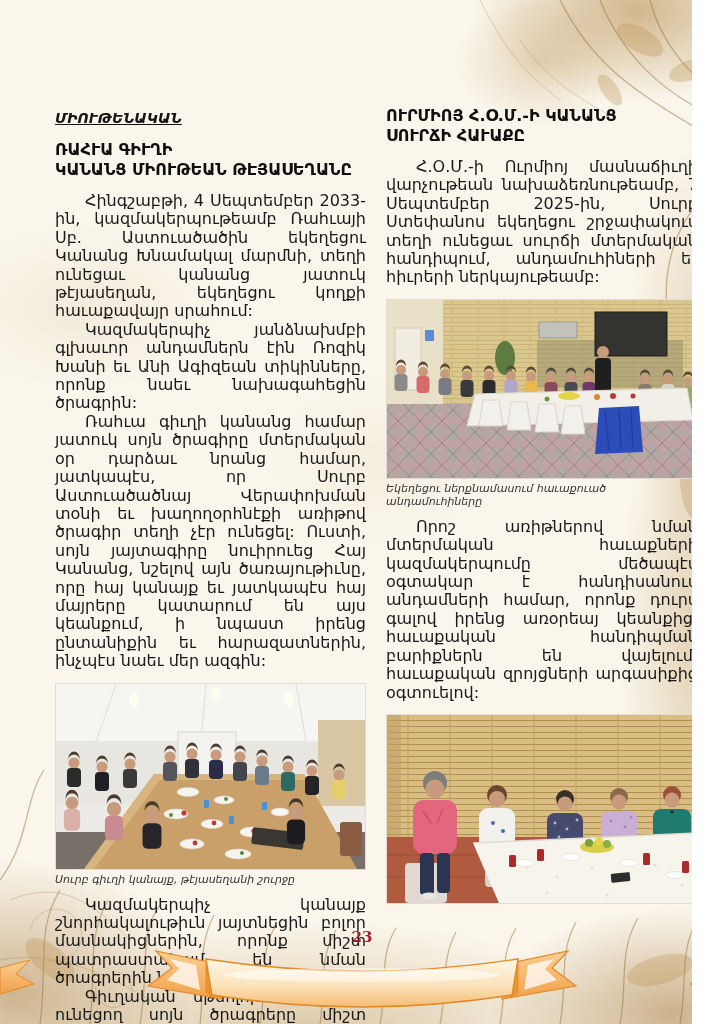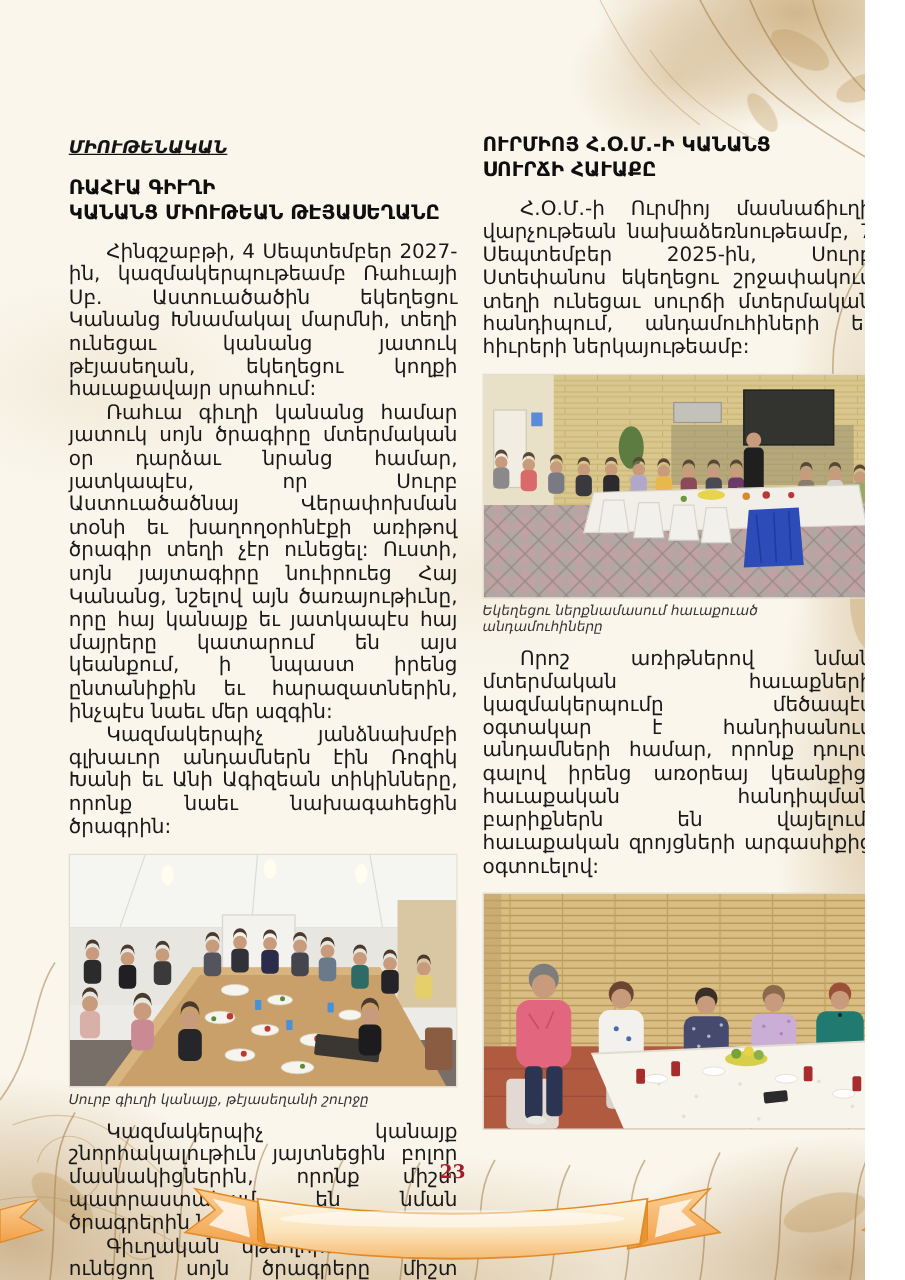--- a/index.html
+++ b/index.html
@@ -65,23 +65,23 @@
 
   <div class="col col-left">
     <div class="section-label">ՄԻՈՒԹԵՆԱԿԱՆ</div>
 
     <div class="headline">
       <span>ՌԱՀՒԱ ԳԻՒՂԻ</span><br>
       <span>ԿԱՆԱՆՑ ՄԻՈՒԹԵԱՆ ԹԷՅԱՍԵՂԱՆԸ</span>
     </div>
 
     <div class="body-text">
-      <p>Հինգշաբթի, 4 Սեպտեմբեր 2027-ին, կազմակերպութեամբ Ռահւայի Սբ. Աստուածածին եկեղեցու Կանանց Խնամակալ մարմնի, տեղի ունեցաւ կանանց յատուկ թէյասեղան, եկեղեցու կողքի հաւաքավայր սրահում:</p>
+      <p>Հինգշաբթի, 4 Սեպտեմբեր 2033-ին, կազմակերպութեամբ Ռահւայի Սբ. Աստուածածին եկեղեցու Կանանց Խնամակալ մարմնի, տեղի ունեցաւ կանանց յատուկ թէյասեղան, եկեղեցու կողքի հաւաքավայր սրահում:</p>
+      <p>Կազմակերպիչ յանձնախմբի գլխաւոր անդամներն էին Ռոզիկ Խանի եւ Անի Ագիզեան տիկինները, որոնք նաեւ նախագահեցին ծրագրին:</p>
       <p>Ռահւա գիւղի կանանց համար յատուկ սոյն ծրագիրը մտերմական օր դարձաւ նրանց համար, յատկապէս, որ Սուրբ Աստուածածնայ Վերափոխման տօնի եւ խաղողօրհնէքի առիթով ծրագիր տեղի չէր ունեցել: Ուստի, սոյն յայտագիրը նուիրուեց Հայ Կանանց, նշելով այն ծառայութիւնը, որը հայ կանայք եւ յատկապէս հայ մայրերը կատարում են այս կեանքում, ի նպաստ իրենց ընտանիքին եւ հարազատներին, ինչպէս նաեւ մեր ազգին:</p>
-      <p>Կազմակերպիչ յանձնախմբի գլխաւոր անդամներն էին Ռոզիկ Խանի եւ Անի Ագիզեան տիկինները, որոնք նաեւ նախագահեցին ծրագրին:</p>
     </div>
 
     <svg class="photo" width="309" height="185" viewBox="0 0 309 185">
       <rect width="309" height="185" fill="#ecebe7"></rect>
       <rect width="309" height="58" fill="#f5f5f2"></rect>
       <path d="M0,58 H309 M60,0 L40,58 M150,0 L145,58 M240,0 L250,58" stroke="#dddcd6" fill="none"></path>
       <ellipse cx="78" cy="16" rx="5" ry="8" fill="#fffdf0"></ellipse>
       <ellipse cx="160" cy="11" rx="5" ry="8" fill="#fffdf0"></ellipse>
       <ellipse cx="233" cy="15" rx="5" ry="8" fill="#fffdf0"></ellipse>
       <rect y="58" width="309" height="62" fill="#e8e6e0"></rect>

